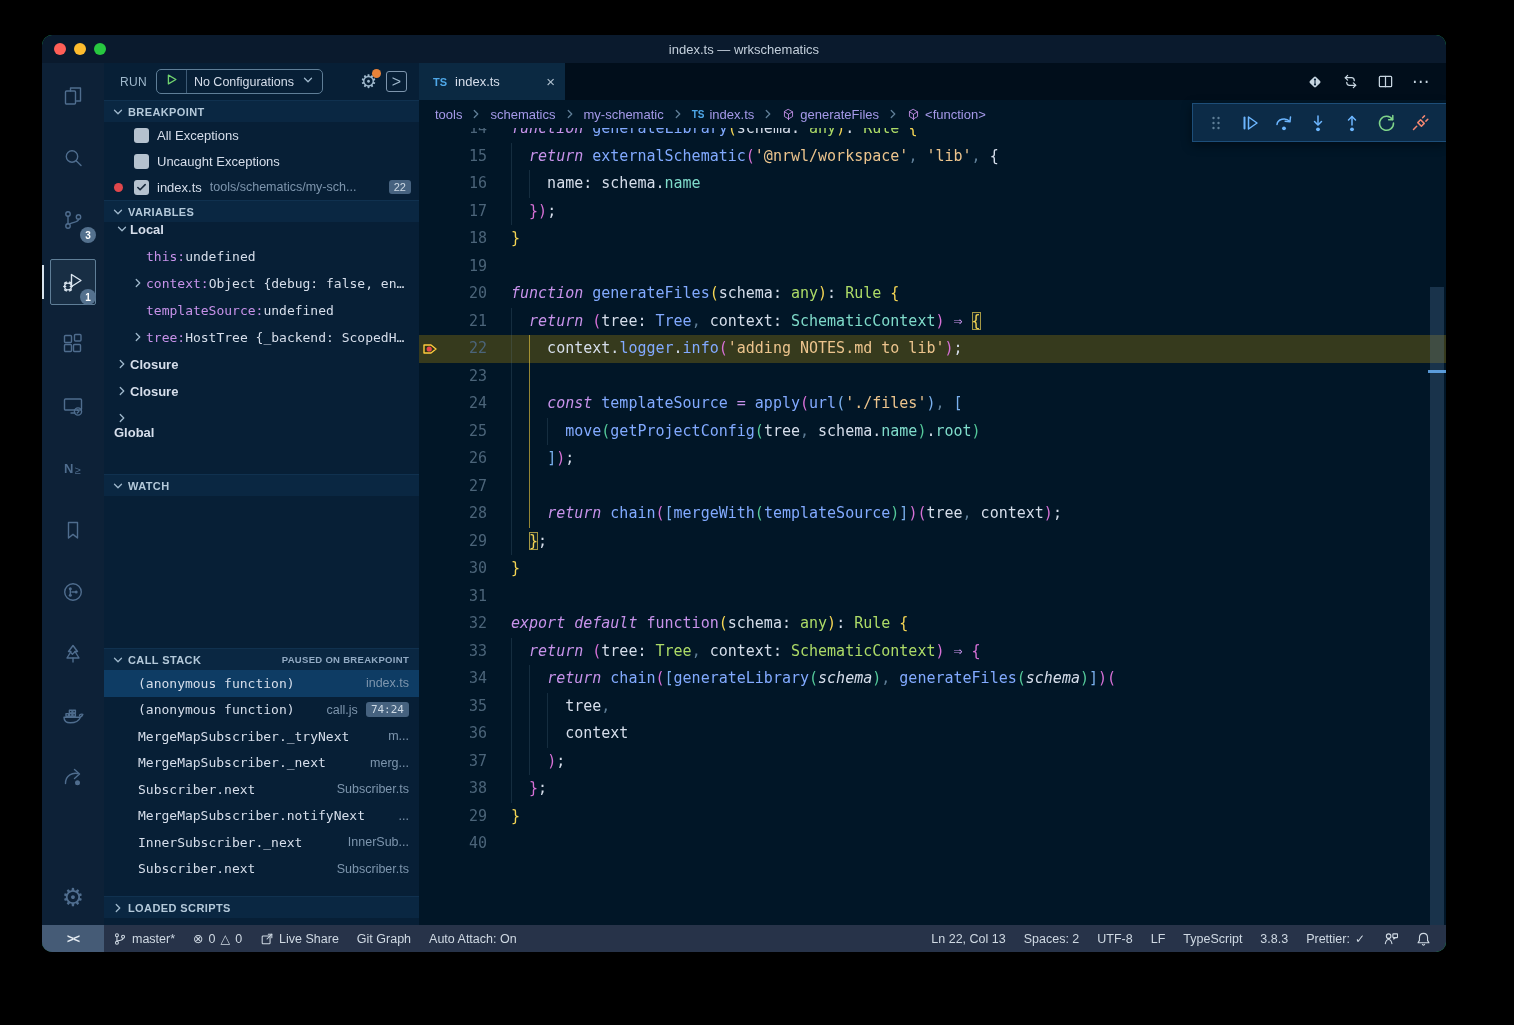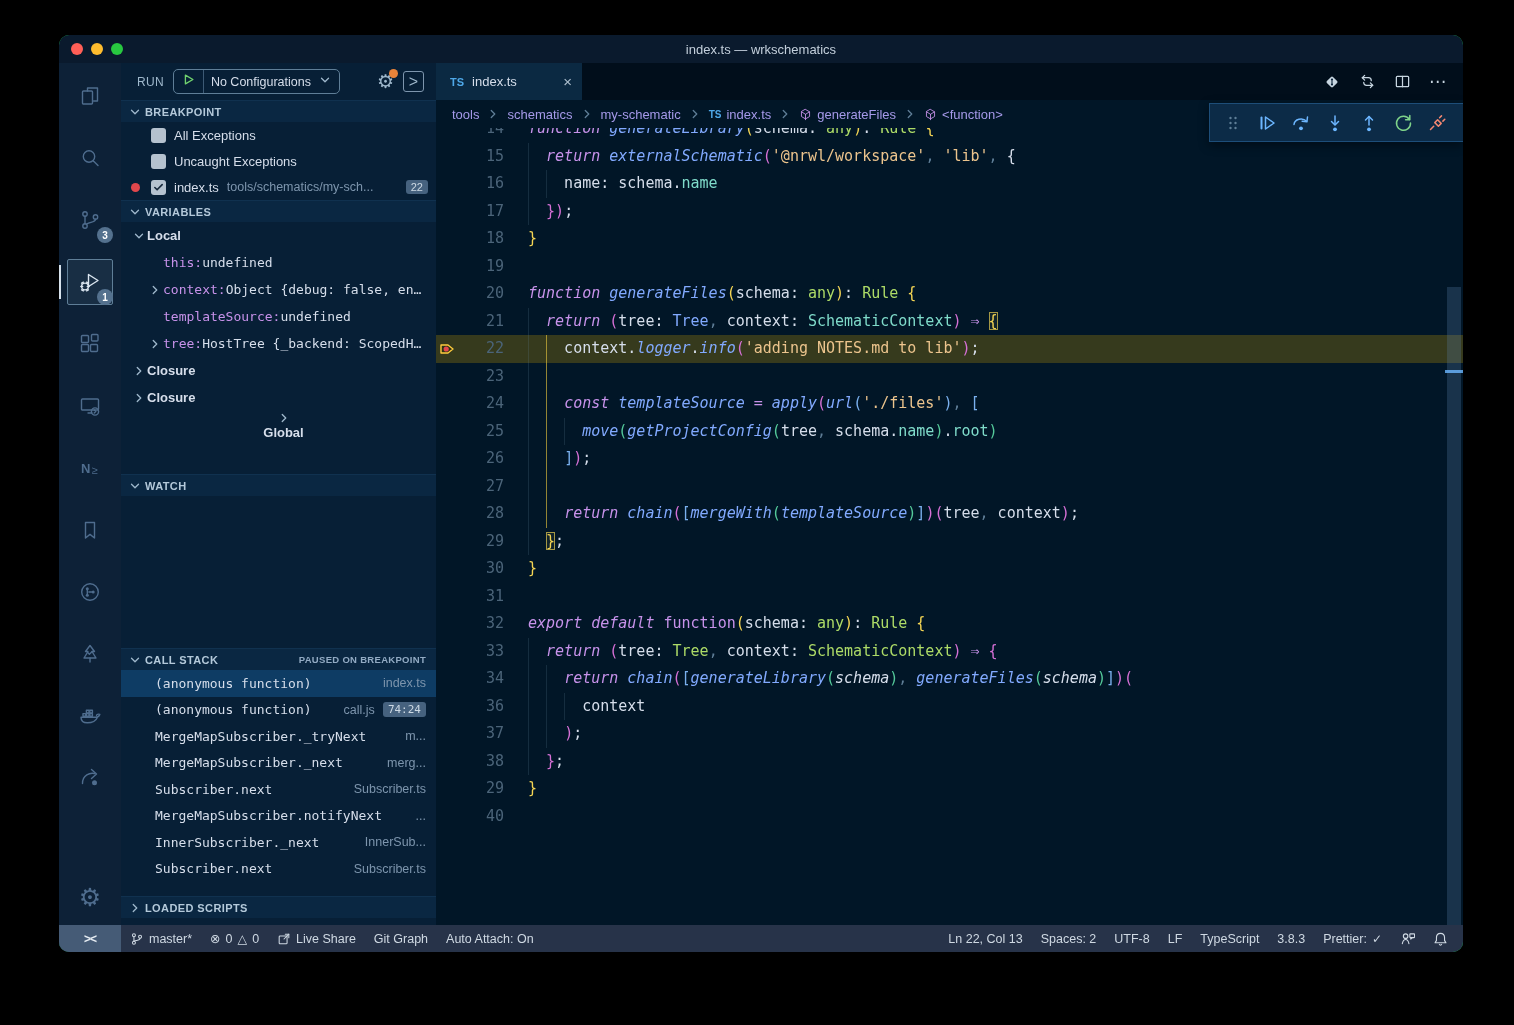--- a/index.html
+++ b/index.html
@@ -1,18 +1,18 @@
 <!DOCTYPE html>
 <html><head>
 <meta charset="utf-8">
 <style>
   html,body{margin:0;padding:0;background:#000;width:1514px;height:1025px;overflow:hidden;
     font-family:"Liberation Sans","DejaVu Sans",sans-serif;-webkit-font-smoothing:antialiased}
   *{box-sizing:border-box}
-  .window{position:absolute;left:59px;top:35px;width:1404px;height:917px;border-radius:10px;
+  .window{position:absolute;left:42px;top:35px;width:1404px;height:917px;border-radius:10px;
     overflow:hidden;background:#22c55e;box-shadow:0 25px 70px rgba(0,0,0,.9);display:flex;flex-direction:column}
   
   .titlebar{height:28px;flex:none;background:#0a1a2d;display:flex;align-items:center;position:relative}
   .traffic{display:flex;gap:8px;padding-left:12px}
   .tl{width:12px;height:12px;border-radius:50%}
   .tl.r{background:#ff5f57}.tl.y{background:#febc2e}.tl.g{background:#28c840}
   .wtitle{position:absolute;left:0;right:0;text-align:center;font-size:13px;color:#c3cfdb}
   
   .main{flex:1;display:flex;min-height:0}
   
@@ -39,21 +39,21 @@
   .sec-hdr{height:22px;flex:none;background:#0a2742;border-top:1px solid #10314f;display:flex;align-items:center;
     padding-left:7px;gap:3px;font-size:11px;font-weight:bold;letter-spacing:.4px;color:#b4c9da;cursor:pointer}
   .sec-status{margin-left:auto;padding-right:10px;font-size:9.5px;color:#93abc4;letter-spacing:.3px}
   .chev{display:flex;color:#9fb8cc}
   .bp-row{height:26px;display:flex;align-items:center;padding-left:6px;gap:8px;font-size:13px;color:#d6deeb;cursor:pointer}
   .dot-slot{width:16px;flex:none;display:flex;justify-content:center}
   .bp-dot{width:9px;height:9px;border-radius:50%;background:#e0474c}
   .cb{width:15px;height:15px;flex:none;border-radius:3px;background:#b5c2cf;display:flex;align-items:center;justify-content:center}
   .bp-path{font-size:12.5px;color:#7d95ad;white-space:nowrap;overflow:hidden;text-overflow:ellipsis}
   .badge{margin-left:auto;margin-right:8px;background:#46627f;color:#cdd9e4;font-size:11px;border-radius:3px;padding:1px 5px;flex:none}
-  .var-row{height:27px;display:flex;align-items:center;font-family:"DejaVu Sans Mono",monospace;font-size:13px;cursor:pointer;white-space:pre}
+  .var-row{height:27px;display:flex;font-family:"DejaVu Sans Mono",monospace;font-size:13px;cursor:pointer;white-space:pre}
   .var-row .chev{width:16px;flex:none;justify-content:center}
   .scope-label{font-family:"Liberation Sans",sans-serif;font-weight:bold;font-size:13px;color:#d6deeb}
   .var-name{color:#c792ea}
   .var-val{color:#d6deeb;white-space:nowrap;overflow:hidden}
   .watch-body{flex:none}
   .cs-row{height:26.5px;display:flex;align-items:center;padding:0 10px 0 34px;font-family:"DejaVu Sans Mono",monospace;
     font-size:13px;color:#d6deeb;cursor:pointer;white-space:nowrap}
   .cs-row.sel{background:#0e3c64}
   .cs-file{margin-left:auto;color:#7d95ad;font-size:12.5px;padding-left:10px;font-family:"Liberation Sans",sans-serif}
   .cs-row .badge{margin-left:8px;margin-right:0}
@@ -79,21 +79,21 @@
     font-family:"DejaVu Sans Mono",monospace;font-size:15px;line-height:27.5px}
   .cl.cur{background:#363a1d}
   .bpm{width:22px;flex:none;display:flex;align-items:center;justify-content:center}
   .ln{width:46px;flex:none;text-align:right;color:#4b6479}
   .codetext{padding-left:24px;position:relative;z-index:1}
   .guide{position:absolute;top:0;bottom:0;width:1px;background:rgba(95,126,151,.22)}
   .guide.ag{background:rgba(226,193,61,.65)}
   
   .t-k{color:#c792ea;font-style:italic}
   .t-kp{color:#c792ea}
-  .t-fn{color:#82aaff;font-style:italic}
+  .t-fn{color:#82aaff;}
   .t-str{color:#ecc48d}
   .t-typ{color:#addb67}
   .t-typb{color:#82aaff}
   .t-prop{color:#7fdbca}
   .t-v{color:#d6deeb}
   .t-vi{color:#d6deeb;font-style:italic}
   .t-dim{color:#5f7e97}
   .t-op{color:#c792ea}
   .t-b1{color:#f4d554}
   .t-b1m{color:#f4d554;outline:1px solid rgba(244,213,84,.65);outline-offset:-1px;background:rgba(244,213,84,.07)}
@@ -521,20 +521,21 @@
               <div class="cl"><span class="bpm"></span><span class="ln">25</span><span class="guide" style="left: 92px;"></span><span class="guide ag" style="left: 110px;"></span><span class="guide" style="left: 128px;"></span><span class="codetext"><span class="t-v">      </span><span class="t-fn">move</span><span class="t-b4">(</span><span class="t-fn">getProjectConfig</span><span class="t-b4">(</span><span class="t-v">tree</span><span class="t-dim">,</span><span class="t-v"> schema.</span><span class="t-prop">name</span><span class="t-b4">)</span><span class="t-v">.</span><span class="t-prop">root</span><span class="t-b4">)</span></span></div>
               <div class="cl"><span class="bpm"></span><span class="ln">26</span><span class="guide" style="left: 92px;"></span><span class="guide ag" style="left: 110px;"></span><span class="codetext"><span class="t-v">    </span><span class="t-b3">]</span><span class="t-b2">)</span><span class="t-v">;</span></span></div>
               <div class="cl"><span class="bpm"></span><span class="ln">27</span><span class="guide" style="left: 92px;"></span><span class="guide ag" style="left: 110px;"></span><span class="codetext"></span></div>
               <div class="cl"><span class="bpm"></span><span class="ln">28</span><span class="guide" style="left: 92px;"></span><span class="guide ag" style="left: 110px;"></span><span class="codetext"><span class="t-v">    </span><span class="t-k">return</span><span class="t-v"> </span><span class="t-fn">chain</span><span class="t-b2">(</span><span class="t-b3">[</span><span class="t-fn">mergeWith</span><span class="t-b4">(</span><span class="t-fn">templateSource</span><span class="t-b4">)</span><span class="t-b3">]</span><span class="t-b2">)</span><span class="t-b2">(</span><span class="t-v">tree</span><span class="t-dim">,</span><span class="t-v"> context</span><span class="t-b2">)</span><span class="t-v">;</span></span></div>
               <div class="cl"><span class="bpm"></span><span class="ln">29</span><span class="guide" style="left: 92px;"></span><span class="codetext"><span class="t-v">  </span><span class="t-b1m">}</span><span class="t-v">;</span></span></div>
               <div class="cl"><span class="bpm"></span><span class="ln">30</span><span class="codetext"><span class="t-b1">}</span></span></div>
               <div class="cl"><span class="bpm"></span><span class="ln">31</span><span class="codetext"></span></div>
               <div class="cl"><span class="bpm"></span><span class="ln">32</span><span class="codetext"><span class="t-k">export</span><span class="t-v"> </span><span class="t-k">default</span><span class="t-v"> </span><span class="t-kp">function</span><span class="t-b1">(</span><span class="t-v">schema: </span><span class="t-typ">any</span><span class="t-b1">)</span><span class="t-v">: </span><span class="t-typ">Rule</span><span class="t-v"> </span><span class="t-b1">{</span></span></div>
               <div class="cl"><span class="bpm"></span><span class="ln">33</span><span class="guide" style="left: 92px;"></span><span class="codetext"><span class="t-v">  </span><span class="t-k">return</span><span class="t-v"> </span><span class="t-b2">(</span><span class="t-v">tree: </span><span class="t-typ">Tree</span><span class="t-dim">,</span><span class="t-v"> context: </span><span class="t-typ">SchematicContext</span><span class="t-b2">)</span><span class="t-op"> ⇒ </span><span class="t-b2">{</span></span></div>
               <div class="cl"><span class="bpm"></span><span class="ln">34</span><span class="guide" style="left: 92px;"></span><span class="guide" style="left: 110px;"></span><span class="codetext"><span class="t-v">    </span><span class="t-k">return</span><span class="t-v"> </span><span class="t-fn">chain</span><span class="t-b2">(</span><span class="t-b3">[</span><span class="t-fn">generateLibrary</span><span class="t-b4">(</span><span class="t-vi">schema</span><span class="t-b4">)</span><span class="t-dim">,</span><span class="t-v"> </span><span class="t-fn">generateFiles</span><span class="t-b4">(</span><span class="t-vi">schema</span><span class="t-b4">)</span><span class="t-b3">]</span><span class="t-b2">)</span><span class="t-b2">(</span></span></div>
+              <div class="cl"><span class="bpm"></span><span class="ln">35</span><span class="guide" style="left: 92px;"></span><span class="guide" style="left: 110px;"></span><span class="guide" style="left: 128px;"></span><span class="codetext"><span class="t-v">      tree</span><span class="t-dim">,</span></span></div>
               <div class="cl"><span class="bpm"></span><span class="ln">36</span><span class="guide" style="left: 92px;"></span><span class="guide" style="left: 110px;"></span><span class="guide" style="left: 128px;"></span><span class="codetext"><span class="t-v">      context</span></span></div>
               <div class="cl"><span class="bpm"></span><span class="ln">37</span><span class="guide" style="left: 92px;"></span><span class="guide" style="left: 110px;"></span><span class="codetext"><span class="t-v">    </span><span class="t-b2">)</span><span class="t-v">;</span></span></div>
               <div class="cl"><span class="bpm"></span><span class="ln">38</span><span class="guide" style="left: 92px;"></span><span class="codetext"><span class="t-v">  </span><span class="t-b2">}</span><span class="t-v">;</span></span></div>
               <div class="cl"><span class="bpm"></span><span class="ln">29</span><span class="codetext"><span class="t-b1">}</span></span></div>
               <div class="cl"><span class="bpm"></span><span class="ln">40</span><span class="codetext"></span></div>
             </div>
           <div class="scrollbar">
             <div class="slider"></div>
             <div class="cursor-tick"></div>
           </div>

